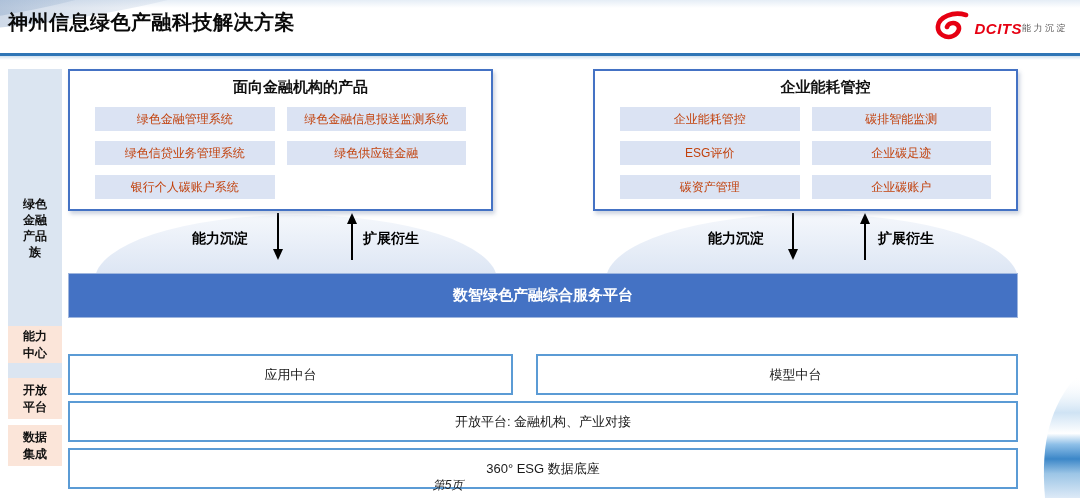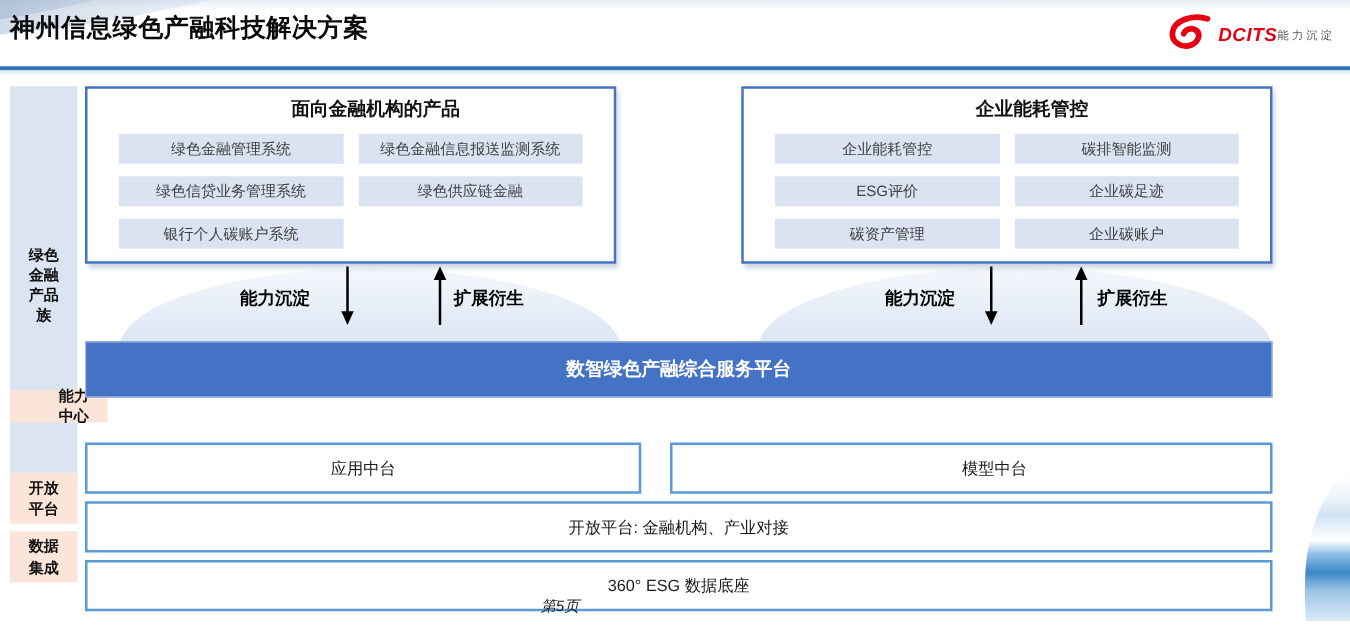--- a/index.html
+++ b/index.html
@@ -32,21 +32,21 @@
   .side-blue{background:#dbe5f1;}
   .side-peach{background:#fbe5d9;}
   
   .group-box{position:absolute;top:69px;width:425px;height:142px;background:#fff;
     border:2px solid #4472c4;box-sizing:border-box;z-index:3;
     box-shadow:2px 3px 4px rgba(110,130,165,.35);}
   .group-title{text-align:center;font-weight:bold;font-size:15px;margin-top:7px;padding-left:40px;}
   .chips{position:absolute;left:25px;right:25px;top:36px;display:grid;
     grid-template-columns:1fr 1fr;column-gap:12px;row-gap:10px;}
   .chip{height:24px;background:#dbe3f3;display:flex;align-items:center;justify-content:center;
-    font-size:12px;color:#404040;}
+    font-size:12px;color:#c2410c;}
   
   .dome-clip{position:absolute;left:0;top:211px;width:1080px;height:62px;overflow:hidden;z-index:1;}
   .dome{position:absolute;border-radius:50%;
     background:linear-gradient(180deg,rgba(236,241,249,.55) 0%,#dde6f4 45%,#d2ddf0 80%);}
   .flow-label{position:absolute;font-size:14px;font-weight:bold;color:#000;z-index:2;}
   .flow-arrow{position:absolute;z-index:2;}
   
   .platform-bar{position:absolute;left:68px;top:273px;width:950px;height:45px;background:#4472c4;
     border:1px solid #9fb6de;box-sizing:border-box;display:flex;align-items:center;justify-content:center;
     color:#fff;font-weight:bold;font-size:15px;z-index:3;}
@@ -81,21 +81,21 @@
     </span>
   </div>
 
   <div class="header-rule"></div>
   <div class="header-rule-fade"></div>
 
   <div class="side side-blue" style="top:69px;height:318px;">绿色
 金融
 产品
 族</div>
-  <div class="side side-peach" style="top:312px;height:26px;padding-left:24px;">能力
+  <div class="side side-peach" style="top:326px;height:37px;">能力
 中心</div>
   <div class="side side-peach" style="top:378px;height:41px;">开放
 平台</div>
   <div class="side side-peach" style="top:425px;height:41px;">数据
 集成</div>
 
   <div class="dome-clip">
     <div class="dome" style="left:95px;top:4px;width:402px;height:130px;"></div>
     <div class="dome" style="left:606px;top:3px;width:412px;height:132px;"></div>
   </div>

